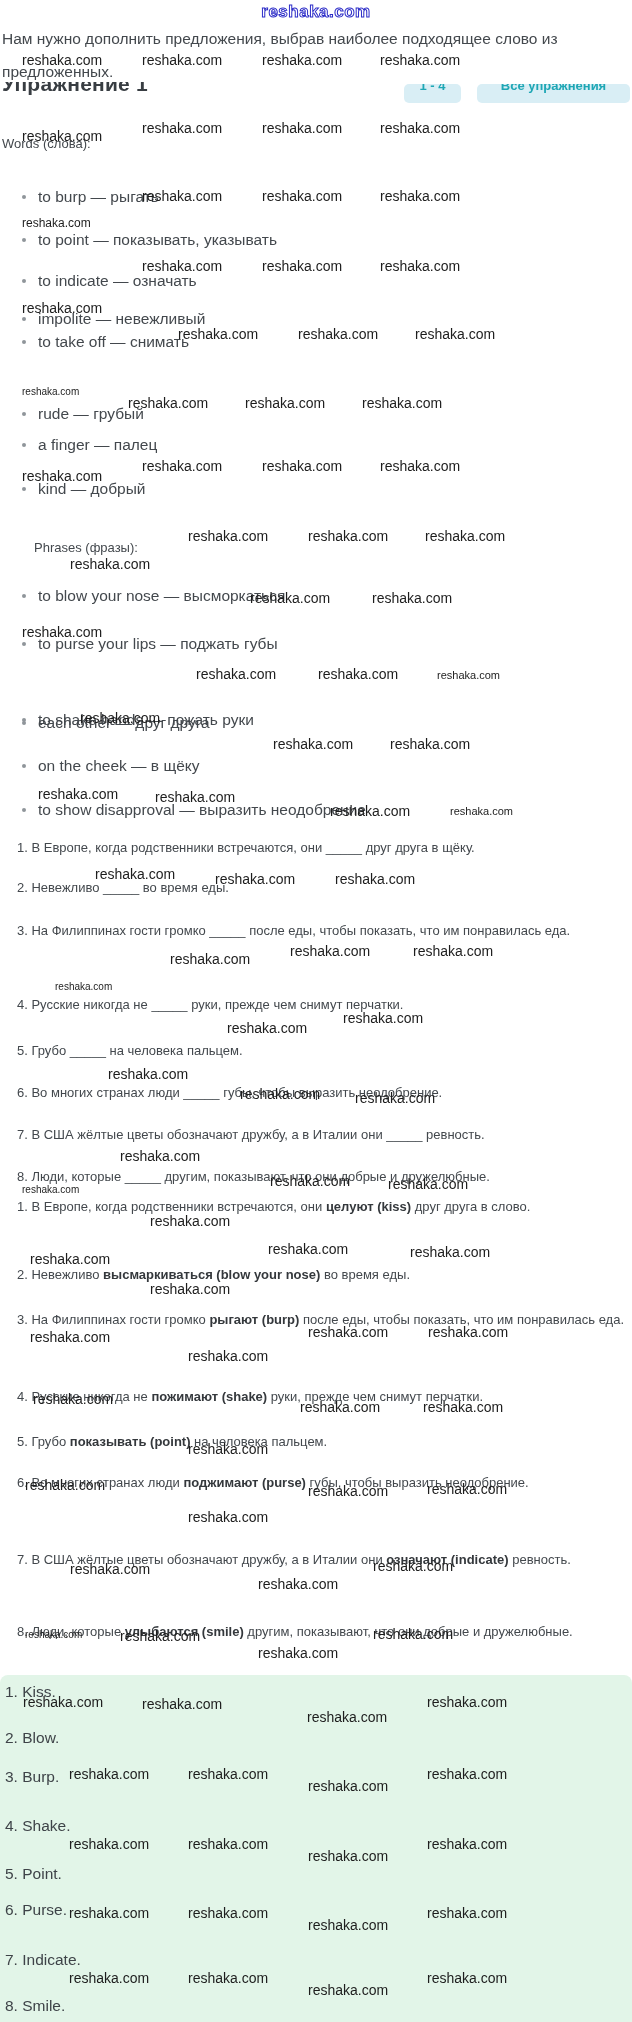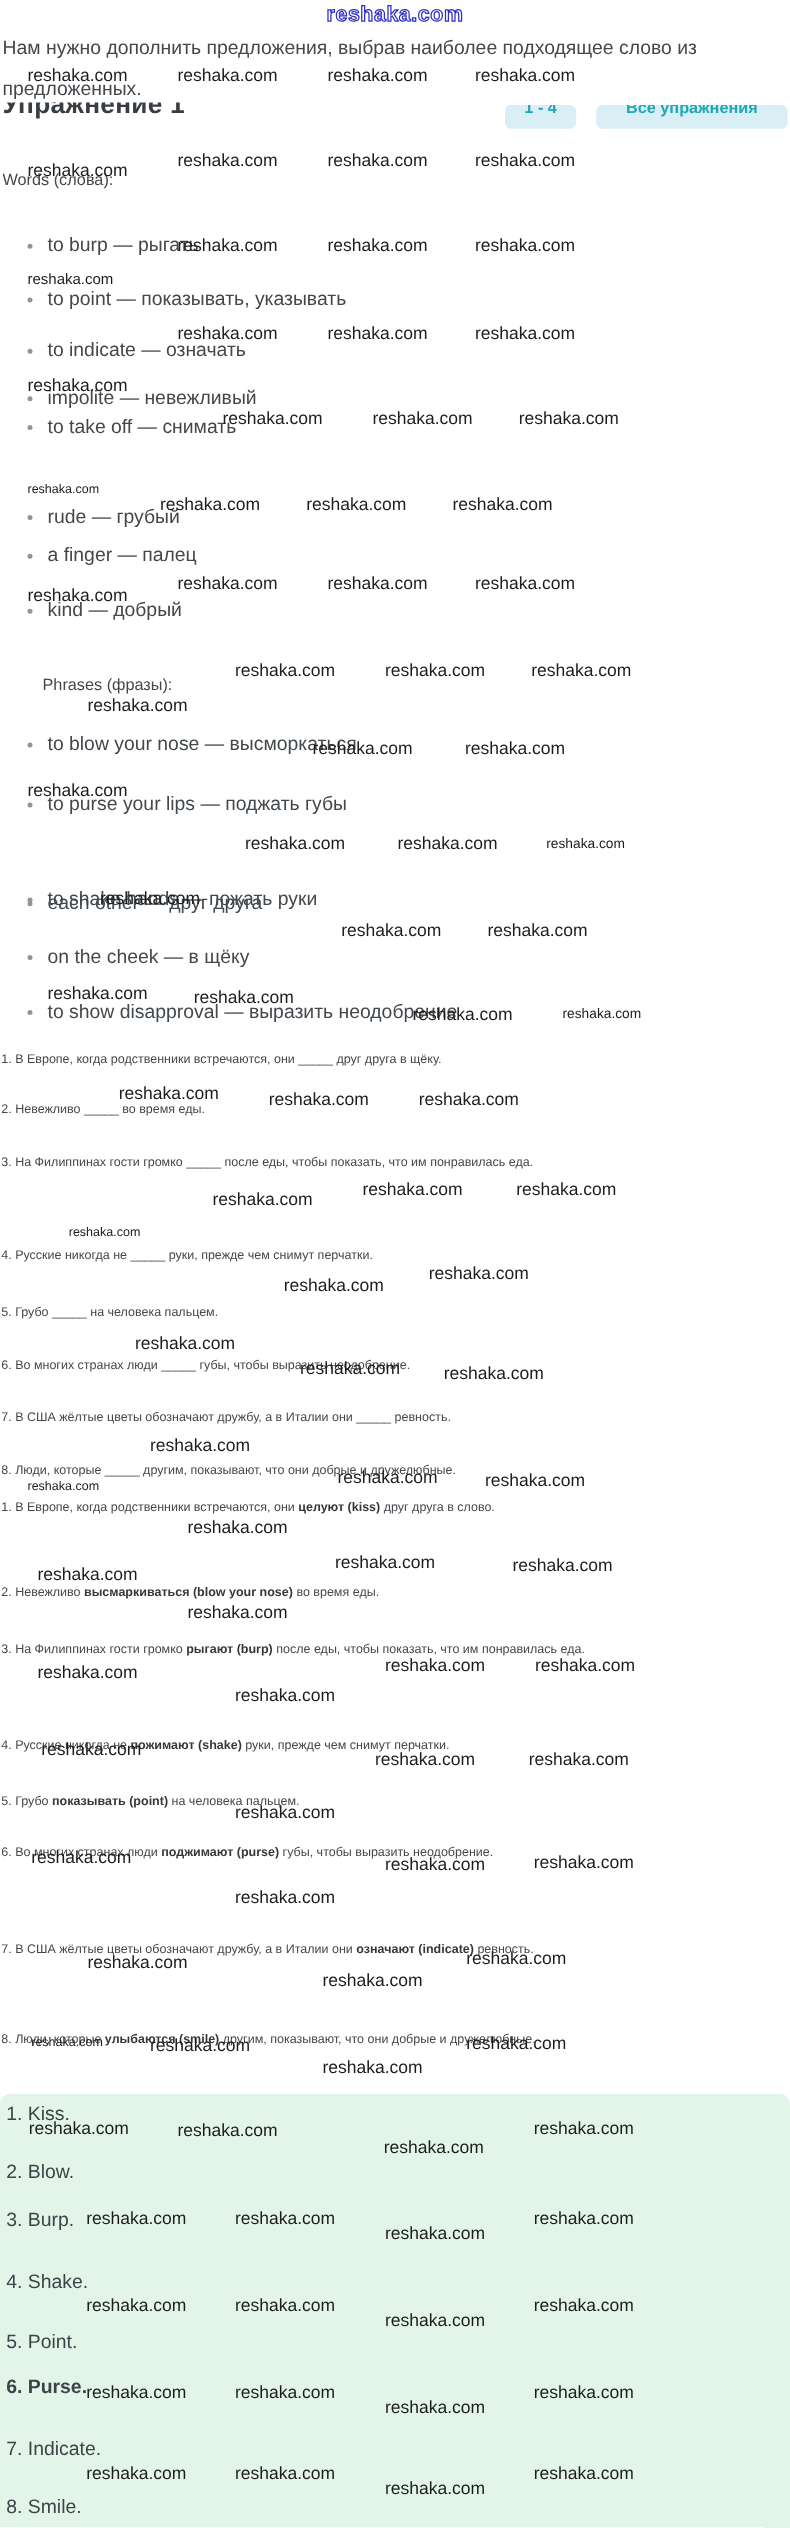--- a/index.html
+++ b/index.html
@@ -28,21 +28,21 @@
   .btn-nav{left:404px;width:57px;}
   .btn-all{left:477px;width:153px;}
   
   .label{position:absolute;left:2px;font-size:13px;z-index:2;}
   #words-label{top:136px;}
   #phrases-label{top:540px;margin-left:32px;}
   
   .li{position:absolute;left:22px;padding-left:16px;font-size:15.5px;z-index:2;white-space:nowrap;}
   .li .dot{position:absolute;left:0;top:7px;width:4px;height:4px;border-radius:50%;background:#8f959a;}
   
-  .q{position:absolute;left:1px;width:614px;font-size:10px;line-height:33px;z-index:2;}
+  .q{position:absolute;left:17px;width:614px;font-size:13px;line-height:33px;z-index:2;}
   .q b{font-weight:700;color:#34383c;}
   
   #final-box{position:absolute;left:0;top:1675px;width:632px;height:347px;
     background:#e2f5e8;border-radius:8px 8px 0 0;z-index:1;}
   .fa{position:absolute;left:5px;font-size:15.5px;color:#3e4348;white-space:nowrap;}
 </style>
 </head>
 <body>
 
 <div id="page">
@@ -105,21 +105,21 @@
       <div class="q" style="top: 1543px;"><span>7. В США жёлтые цветы обозначают дружбу, а в Италии они </span><b>означают (indicate)</b><span> ревность.</span></div>
       <div class="q" style="top: 1615px;"><span>8. Люди, которые </span><b>улыбаются (smile)</b><span> другим, показывают, что они добрые и дружелюбные.</span></div>
     </div>
 
   <div id="final-box">
       <div class="fa" style="top: 8px;">1. Kiss.</div>
       <div class="fa" style="top: 54px;">2. Blow.</div>
       <div class="fa" style="top: 93px;">3. Burp.</div>
       <div class="fa" style="top: 142px;">4. Shake.</div>
       <div class="fa" style="top: 190px;">5. Point.</div>
-      <div class="fa" style="top: 226px; font-weight: bold;">6. Purse.</div>
+      <div class="fa" style="top: 226px;">6. Purse.</div>
       <div class="fa" style="top: 276px;">7. Indicate.</div>
       <div class="fa" style="top: 322px;">8. Smile.</div>
     </div>
 
   <div id="wm-layer">
       <span class="wm" style="left: 22px; top: 52px;">reshaka.com</span>
       <span class="wm" style="left: 142px; top: 52px;">reshaka.com</span>
       <span class="wm" style="left: 262px; top: 52px;">reshaka.com</span>
       <span class="wm" style="left: 380px; top: 52px;">reshaka.com</span>
       <span class="wm" style="left: 142px; top: 120px;">reshaka.com</span>

